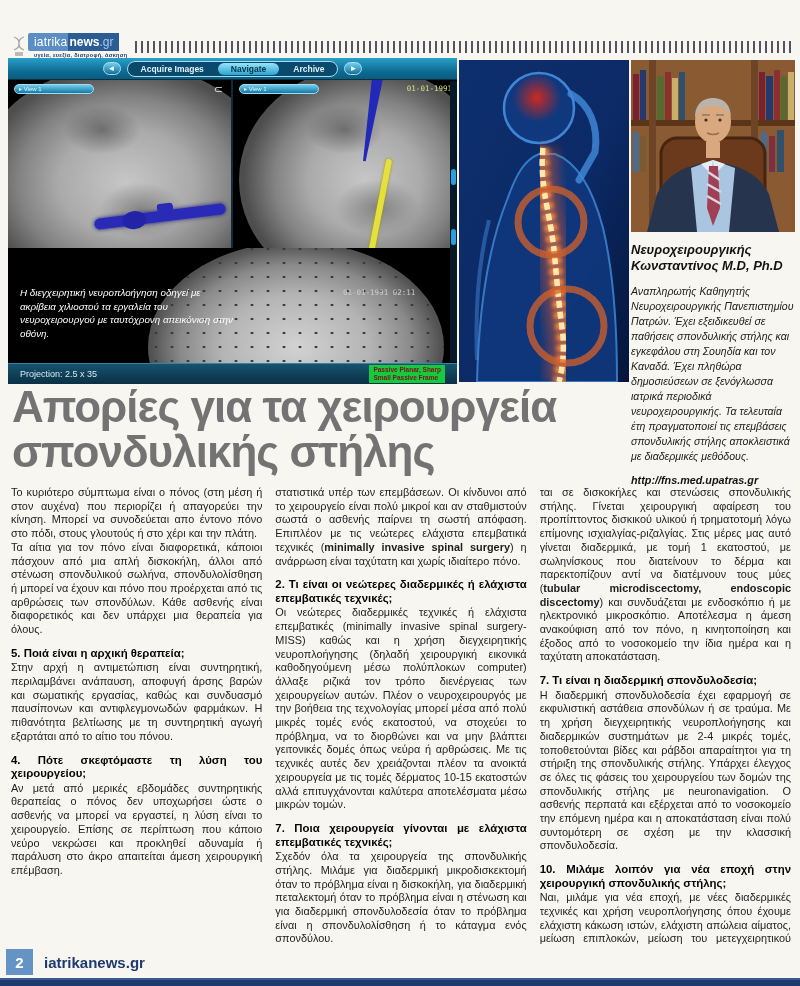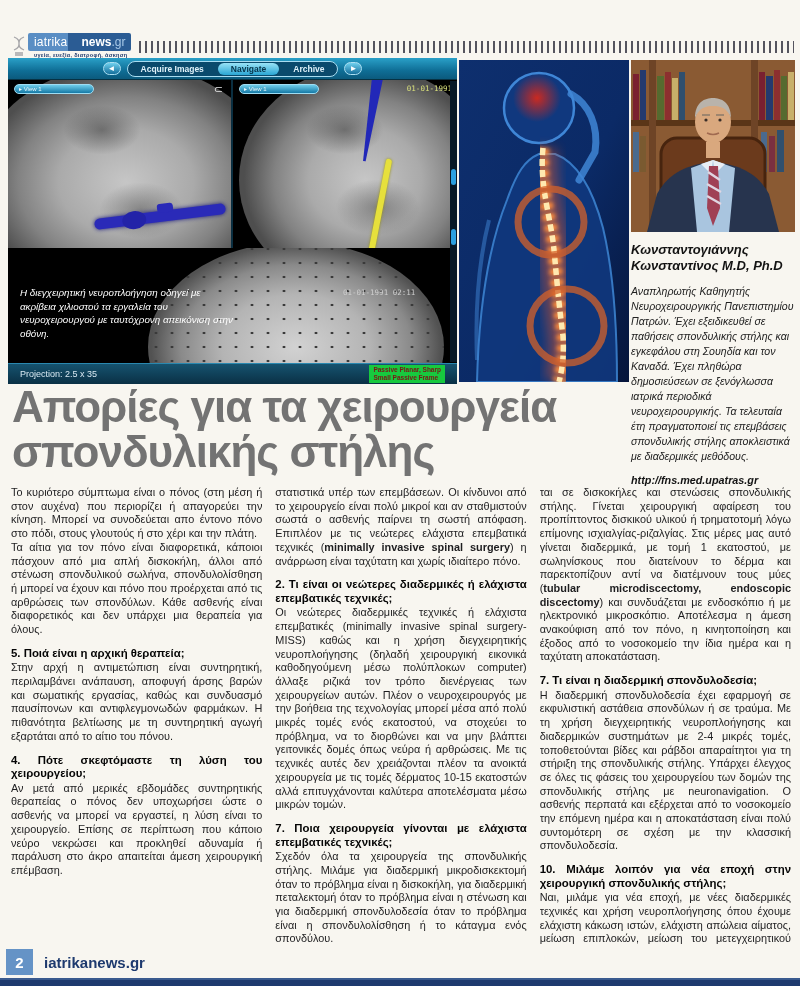--- a/index.html
+++ b/index.html
@@ -8,21 +8,21 @@
     position:relative; width:800px; height:986px; margin:0 auto;
     background:#f8f6f0; overflow:hidden;
     font-family:"Liberation Sans","DejaVu Sans",sans-serif; color:#1d1d1f;
   }
 
   
   .header { position:absolute; top:30px; left:12px; right:6px; height:30px; display:flex; align-items:center; }
   .logo-wrap { position:relative; }
   .logo-box { display:flex; align-items:center; height:18px; border-radius:2px; overflow:hidden; }
   .logo-left { background:#5a8ec4; color:#fff; font-size:12px; padding:2px 1px 2px 6px; letter-spacing:.2px; }
-  .logo-right { background:#2b5c94; color:#fff; font-size:12px; font-weight:bold; padding:2px 6px 2px 13px; }
+  .logo-right { background:#2b5c94; color:#fff; font-size:12px; font-weight:bold; padding:2px 6px 2px 1px; }
   .logo-right .gr { color:#a9c9e8; font-weight:normal; }
   .logo-tagline { font-size:5.5px; font-weight:bold; color:#1f3a6e; margin-top:1px; padding-left:6px; letter-spacing:.3px; white-space:nowrap; }
   .dna { margin:1px 2px 0 0; opacity:.75; }
   .dots {
     flex:1; height:12px; margin:4px 0 0 8px;
     background:repeating-linear-gradient(90deg,#55555f 0 2px,transparent 2px 6px);
   }
 
   
   .hero { position:absolute; top:58px; left:0; right:0; height:332px; }
@@ -231,21 +231,21 @@
         <polygon points="78,106 87,106 89,148 82,166 76,148" fill="#a04055"></polygon>
         <path d="M77,112 L89,120 M76,124 L90,132 M76,136 L90,144" stroke="#e0d6e2" stroke-width="2.4"></path>
         <rect x="75" y="82" width="14" height="16" fill="#d9a87e"></rect>
         <ellipse cx="82" cy="62" rx="18" ry="21" fill="#d9a87e"></ellipse>
         <path d="M64,58 C64,42 74,38 82,38 C90,38 100,42 100,58 C96,48 90,46 82,46 C74,46 68,48 64,58 Z" fill="#b9b3ab"></path>
         <circle cx="75" cy="60" r="1.6" fill="#3a2e28"></circle>
           <circle cx="89" cy="60" r="1.6" fill="#3a2e28"></circle>
         <path d="M71,55 L79,55 M85,55 L93,55" stroke="#8a7a6a" stroke-width="1.4"></path>
         <path d="M76,73 C80,75 84,75 88,73" stroke="#a06a50" stroke-width="1.4" fill="none"></path>
       </svg>
-      <div class="doctor-name">Κωνσταντογιάννης Κωνσταντίνος M.D, Ph.D</div>
+      <div class="doctor-name">Νευροχειρουργικής Κωνσταντίνος M.D, Ph.D</div>
       <div class="doctor-bio">Αναπληρωτής Καθηγητής Νευροχειρουργικής Πανεπιστημίου Πατρών. Έχει εξειδικευθεί σε παθήσεις σπονδυλικής στήλης και εγκεφάλου στη Σουηδία και τον Καναδά. Έχει πληθώρα δημοσιεύσεων σε ξενόγλωσσα ιατρικά περιοδικά νευροχειρουργικής. Τα τελευταία έτη πραγματοποιεί τις επεμβάσεις σπονδυλικής στήλης αποκλειστικά με διαδερμικές μεθόδους.</div>
       <a class="doctor-link" href="#">http://fns.med.upatras.gr</a>
     </aside>
   </div>
 
   <h1 class="headline">
     <span>Απορίες για τα χειρουργεία</span><br>
     <span>σπονδυλικής στήλης</span>
   </h1>
 

